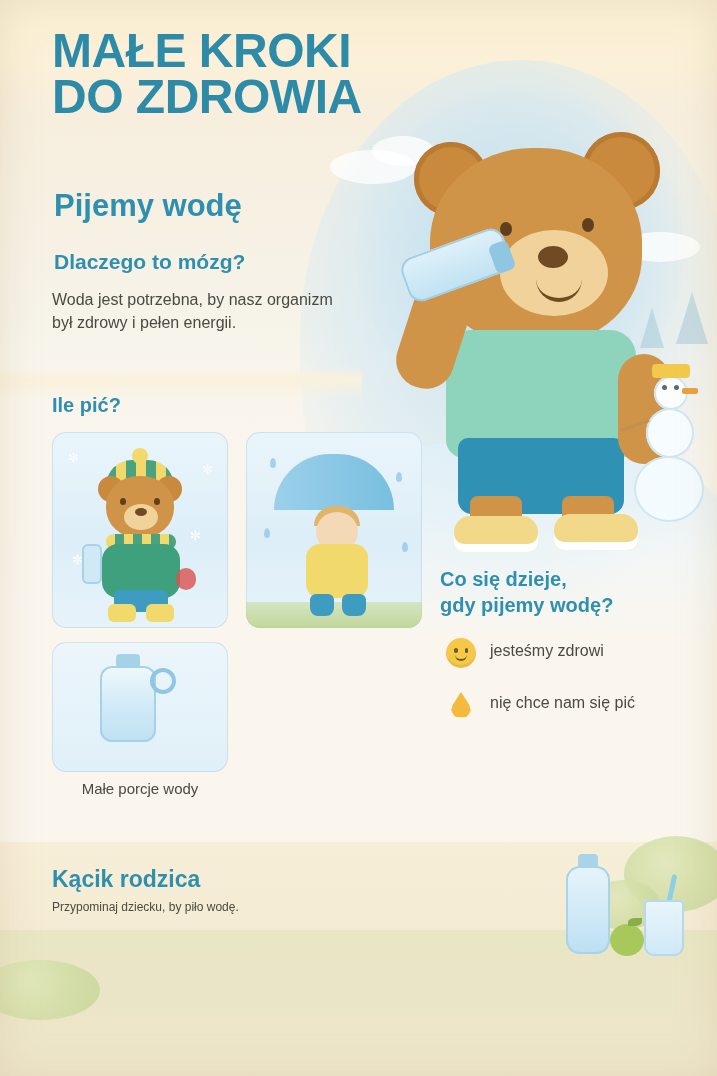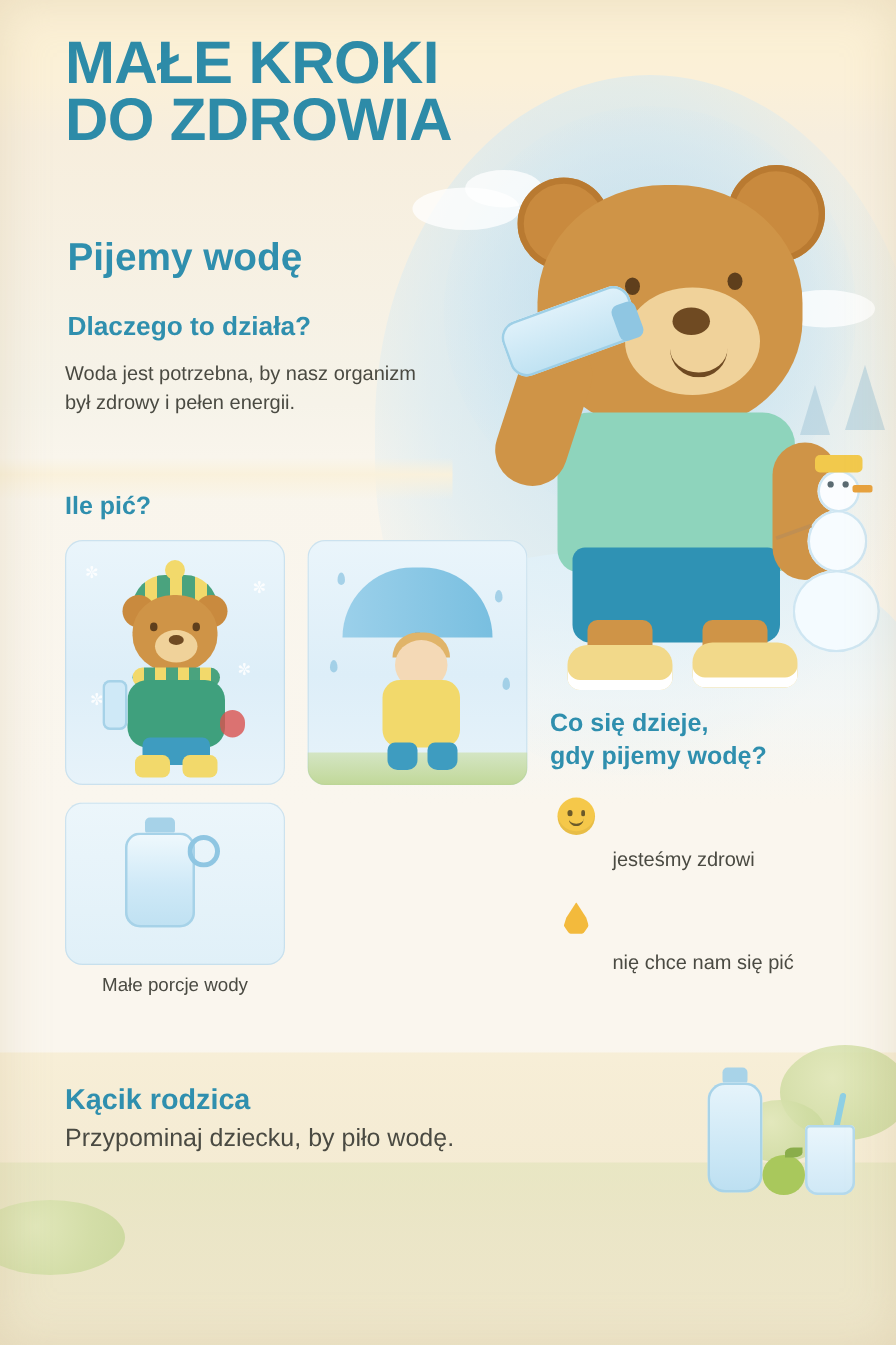--- a/index.html
+++ b/index.html
@@ -167,21 +167,21 @@
     top: 866px;
     font-size: 23px;
     font-weight: bold;
     color: #2f8fae;
   }
   .p-parents {
     position: absolute;
     left: 52px;
     top: 900px;
     width: 420px;
-    font-size: 20px;
+    font-size: 12px;
     color: #4a4a42;
   }
 
   
   .cards {
     position: absolute;
     left: 52px;
     top: 432px;
     width: 370px;
   }
@@ -254,21 +254,20 @@
     flex: 0 0 34px;
     display: flex;
     align-items: center;
     justify-content: center;
   }
   .benefit-text {
     font-size: 16px;
     line-height: 1.3;
     color: #4a4a42;
     padding-top: 5px;
-    margin-top: 38px;
   }
   .smiley {
     width: 30px; height: 30px;
     border-radius: 50%;
     background: #f5c84a;
     position: relative;
     box-shadow: inset 0 -3px 0 rgba(0,0,0,.05);
   }
   .smiley::before, .smiley::after {
     content: "";
@@ -423,21 +422,21 @@
   <div class="bush" style="left:624px;top:836px;width:104px;height:76px;"></div>
   <div class="bush" style="left:588px;top:880px;width:72px;height:50px;"></div>
   <div class="bush" style="left:-20px;top:960px;width:120px;height:60px;"></div>
 
   <div class="title">
     <div>MAŁE KROKI</div>
     <div>DO ZDROWIA</div>
   </div>
   <div class="subtitle">Pijemy wodę</div>
 
-  <div class="h-why">Dlaczego to działa?</div>
+  <div class="h-why">Dlaczego to mózg?</div>
   <div class="p-why">Woda jest potrzebna, by nasz organizm był zdrowy i pełen energii.</div>
 
   <div class="bear">
     <div class="b-ear-l"></div>
     <div class="b-ear-r"></div>
     <div class="b-head"></div>
     <div class="b-shirt"></div>
     <div class="b-shorts"></div>
     <div class="b-muzzle"></div>
     <div class="b-nose"></div>

